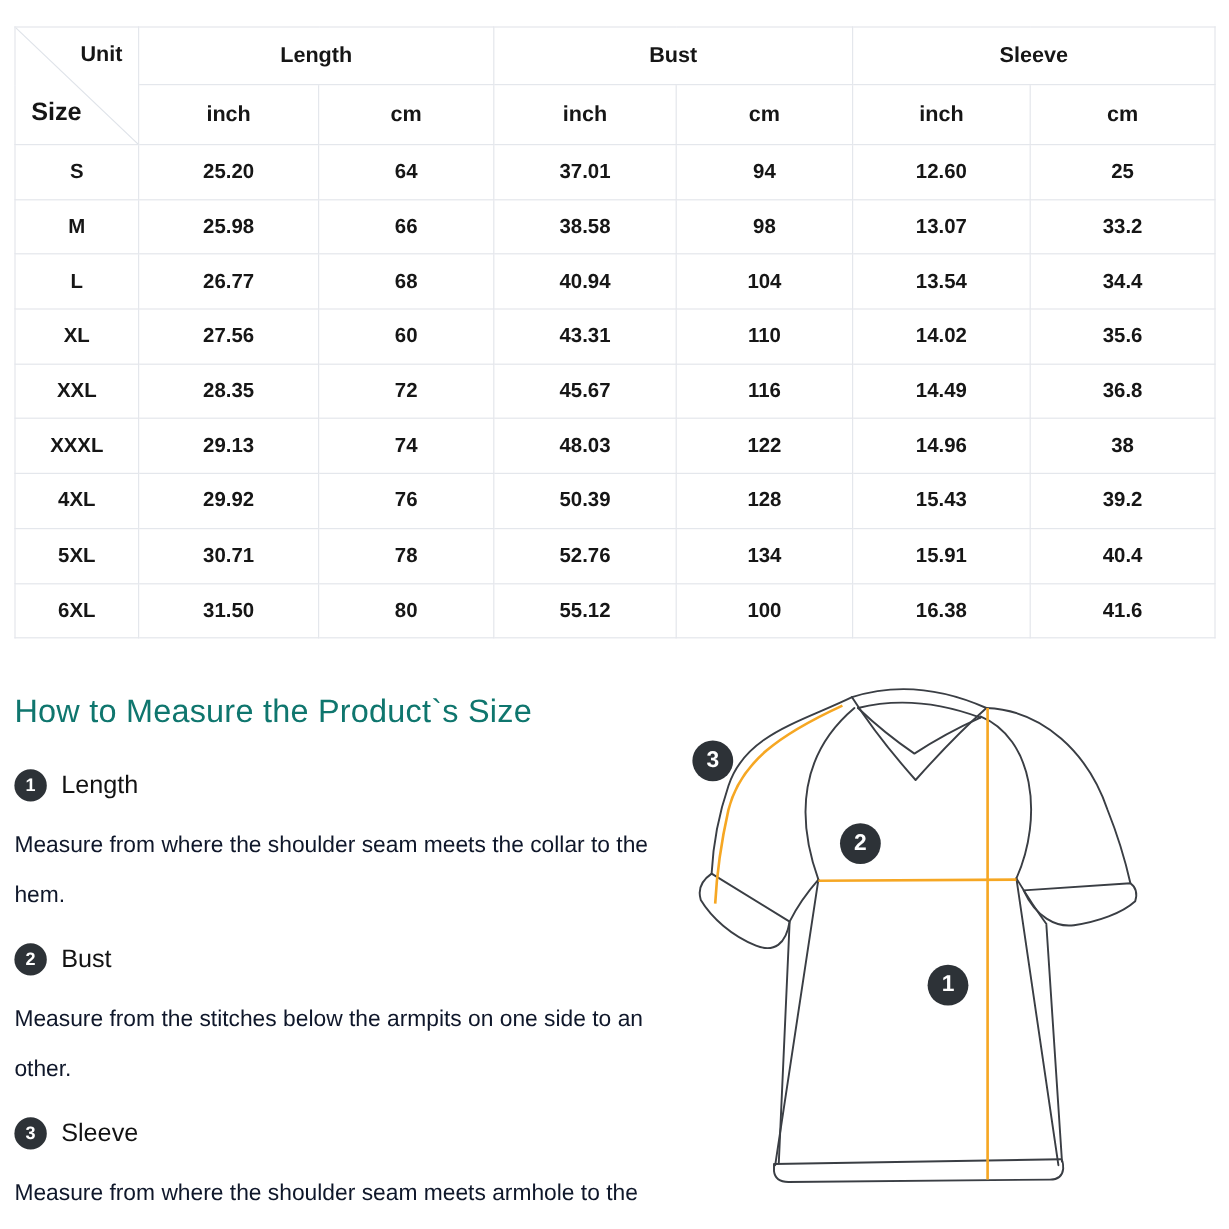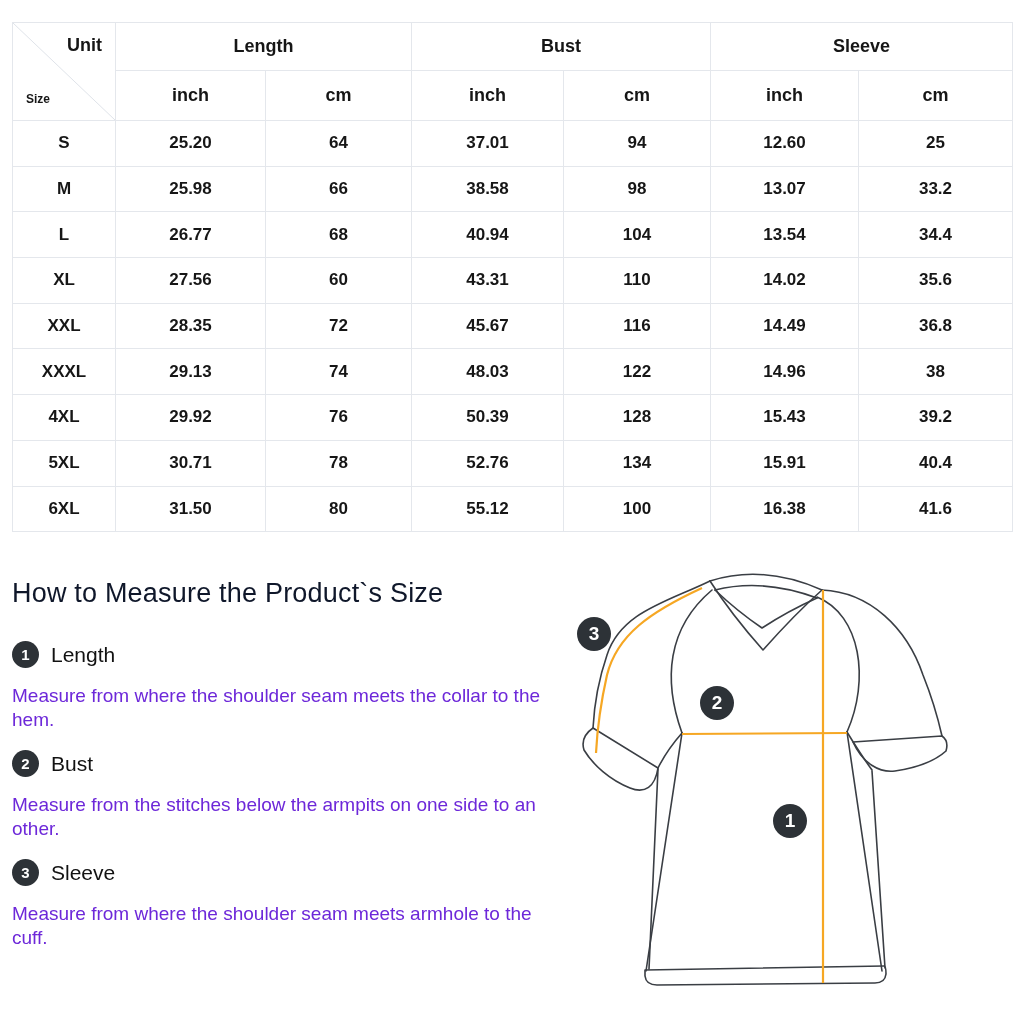--- a/index.html
+++ b/index.html
@@ -9,32 +9,32 @@
   
   .chart{position:absolute;left:12px;top:22px;width:1000px;border-collapse:collapse;table-layout:fixed;}
   .chart th,.chart td{border:1px solid #e4e7ec;text-align:center;vertical-align:middle;
         font-weight:bold;font-size:17px;color:#161616;padding:0;}
   .chart thead tr.grp th{height:47px;font-size:18px;}
   .chart thead tr.sub th{height:49px;font-size:18px;}
   .chart tbody th,.chart tbody td{height:44.7px;}
   .corner{position:relative;}
   .corner svg{position:absolute;left:0;top:0;width:100%;height:100%;}
   .corner .unit{position:absolute;top:12px;right:13px;font-size:18px;font-weight:bold;}
-  .corner .size{position:absolute;bottom:14px;left:13px;font-size:12px;font-weight:bold;}
+  .corner .size{position:absolute;bottom:14px;left:13px;font-size:21px;font-weight:bold;}
 
   .footnote{position:absolute;left:12px;top:528px;width:920px;font-size:17.5px;color:#7b7f84;}
 
   
   .howto{position:absolute;left:12px;top:578px;width:565px;}
-  .howto h2{margin:0 0 32px 0;font-size:27px;font-weight:400;color:#0f172a;letter-spacing:.2px;}
+  .howto h2{margin:0 0 32px 0;font-size:27px;font-weight:400;color:#0f766e;letter-spacing:.2px;}
   .item-head{display:flex;align-items:center;gap:12px;height:27px;margin-bottom:16px;}
   .nbadge{width:27px;height:27px;border-radius:50%;background:#2d3237;color:#fff;
           font-size:15px;font-weight:bold;display:flex;align-items:center;justify-content:center;flex:0 0 27px;}
   .item-title{font-size:21px;color:#121212;}
-  .item-desc{margin:0 0 18px 0;font-size:19px;line-height:24px;color:#6d28d9;white-space:pre-line;}
+  .item-desc{margin:0 0 18px 0;font-size:19px;line-height:42px;color:#0f172a;white-space:pre-line;}
 
   
   .diagram{position:absolute;left:555px;top:550px;width:470px;height:465px;}
   .diagram svg{position:absolute;left:0;top:0;}
   .outline{fill:none;stroke:#3a3e44;stroke-width:1.6;stroke-linecap:round;stroke-linejoin:round;}
   .mline{fill:none;stroke:#f6a723;stroke-width:2.2;stroke-linecap:butt;}
   .dbadge{position:absolute;width:34px;height:34px;border-radius:50%;background:#2d3237;color:#fff;
           font-size:19px;font-weight:bold;display:flex;align-items:center;justify-content:center;}
   .dbadge.b3{left:22px;top:67px;}
   .dbadge.b2{left:145px;top:136px;}

